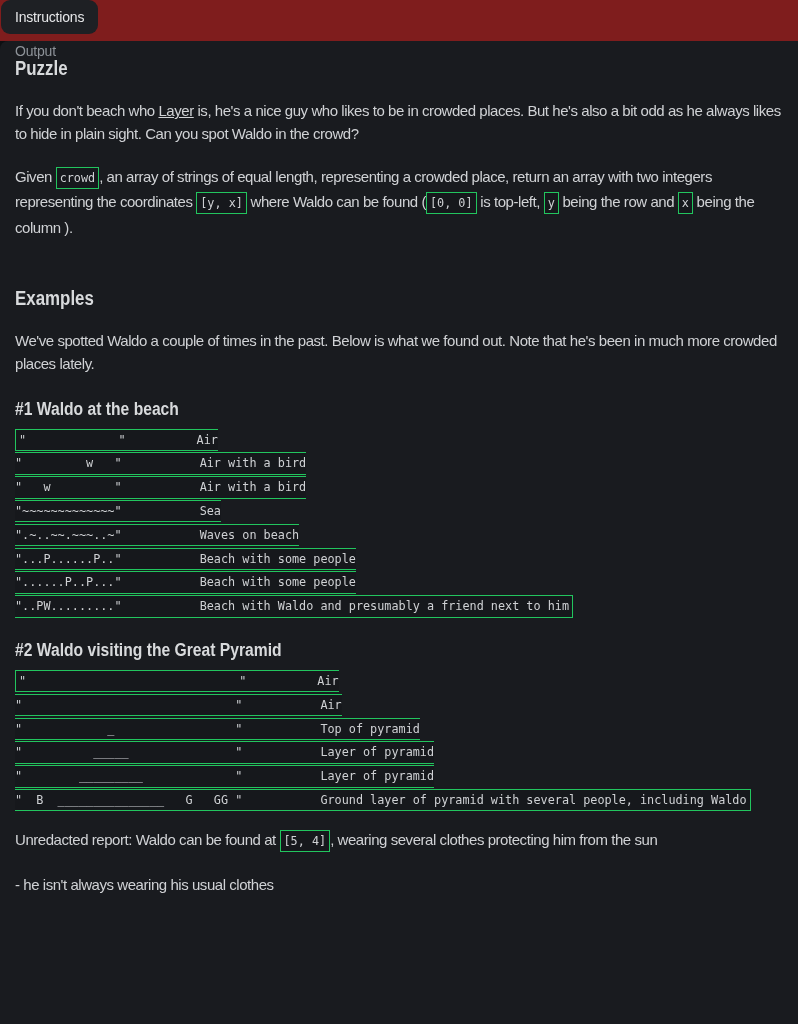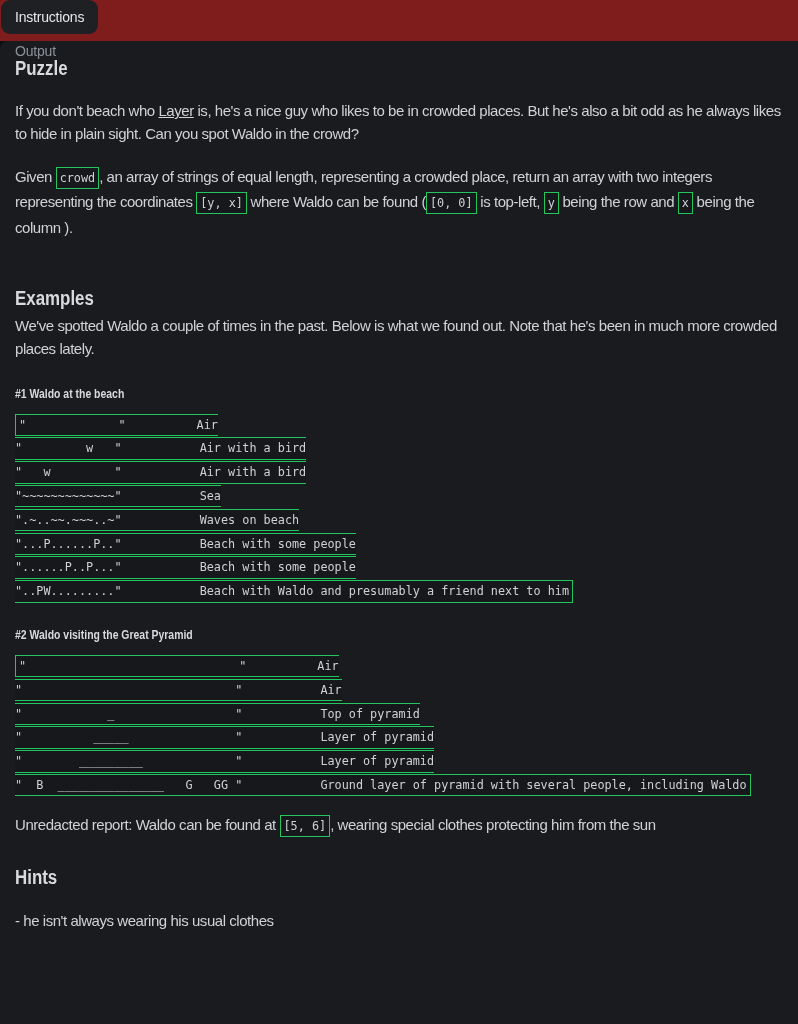--- a/index.html
+++ b/index.html
@@ -12,21 +12,21 @@
     -webkit-font-smoothing:antialiased;
     will-change:opacity;
   }
   .tabbar{height:41px;background:#7f1d1d;display:flex;align-items:flex-start;box-sizing:border-box;padding:0 0 0 1px;flex-direction:column;}
   .tab{height:34px;line-height:34px;padding:0 14px;border-radius:9px;font-size:14px;color:#8d9298;letter-spacing:-0.2px;}
   .tab.active{background:#1e2024;color:#e6e7e9;}
   .panel{background:#191b1f;border-radius:8px 0 0 0;height:983px;padding:0 15px;box-sizing:border-box;overflow:hidden;}
 
   h2{font-size:20px;line-height:23px;font-weight:bold;color:#d8dadc;margin:0;}
   h2 span{display:inline-block;transform:scaleX(0.845);transform-origin:left center;}
-  h4{font-size:12px;line-height:19px;font-weight:bold;margin:0;color:#d8dadc;}
+  h4{font-size:18px;line-height:19px;font-weight:bold;margin:0;color:#d8dadc;}
   h4 span{display:inline-block;transform:scaleX(0.87);transform-origin:left center;}
   p{font-size:15px;line-height:23.4px;letter-spacing:-0.45px;margin:0;color:#d0d2d5;}
   p.codeline{font-size:11.8px;line-height:23.8px;letter-spacing:0;}
   a{color:#d0d2d5;text-decoration:underline;}
   code{
     font-family:"DejaVu Sans Mono",monospace;font-size:11.8px;
     background:#16181c;border:1px solid #22c55e;border-radius:0;
     padding:3.2px 3px;letter-spacing:0;color:#cfd1d4;
   }
   code.block{white-space:pre-wrap;line-height:23.8px;}
@@ -40,36 +40,35 @@
 </div>
 
 <div class="panel">
 
   <h2 style="margin-top:16px"><span>Puzzle</span></h2>
   <p style="margin-top:19px"><span>If you don't beach who </span><a href="#">Layer</a><span> is, he's a nice guy who likes to be in crowded places. But he's also a bit odd as he always likes to hide in plain sight. Can you spot Waldo in the crowd?</span></p>
 
   <p style="margin-top:19px" id="task-para"><span>Given </span><code>crowd</code><span>, an array of strings of equal length, representing a crowded place, return an array with two integers representing the coordinates </span><code>[y, x]</code><span> where Waldo can be found (</span><code>[0, 0]</code><span> is top-left, </span><code>y</code><span> being the row and </span><code>x</code><span> being the column ).</span></p>
 
   <h2 style="margin-top:48px"><span>Examples</span></h2>
-  <p style="margin-top:4px">We've spotted Waldo a couple of times in the past. Below is what we found out. Note that he's been in much more crowded places lately.</p>
+  <p style="margin-top:19px">We've spotted Waldo a couple of times in the past. Below is what we found out. Note that he's been in much more crowded places lately.</p>
 
   <h4 style="margin-top:24px"><span>#1 Waldo at the beach</span></h4>
   <p class="codeline" style="margin-top:10px"><code class="block">"             "          Air
 "         w   "           Air with a bird
 "   w         "           Air with a bird
 "~~~~~~~~~~~~~"           Sea
 ".~..~~.~~~..~"           Waves on beach
 "...P......P.."           Beach with some people
 "......P..P..."           Beach with some people
 "..PW........."           Beach with Waldo and presumably a friend next to him</code></p>
 
   <h4 style="margin-top:22px"><span>#2 Waldo visiting the Great Pyramid</span></h4>
   <p class="codeline" style="margin-top:10px"><code class="block">"                              "          Air
 "                              "           Air
 "            _                 "           Top of pyramid
 "          _____               "           Layer of pyramid
 "        _________             "           Layer of pyramid
 "  B  _______________   G   GG "           Ground layer of pyramid with several people, including Waldo</code></p>
-  <p style="margin-top:15px"><span>Unredacted report: Waldo can be found at </span><code>[5, 6]</code><span>, wearing special clothes protecting him from the sun</span></p>
+  <p style="margin-top:15px"><span>Unredacted report: Waldo can be found at </span><code>[5, 4]</code><span>, wearing several clothes protecting him from the sun</span></p>
 
-  <h2 style="margin-top:28px"><span>Hints</span></h2>
   <p style="margin-top:20px">- he isn't always wearing his usual clothes</p>
 </div>
 
 </body></html>

